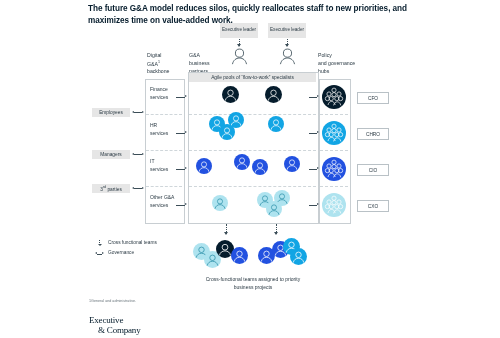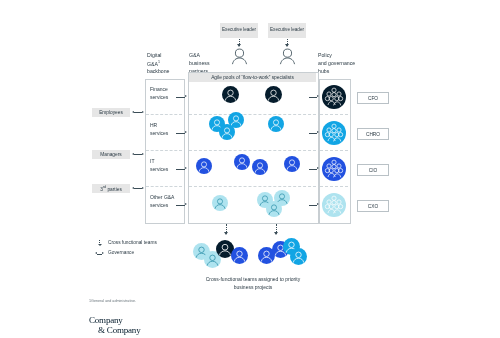--- a/index.html
+++ b/index.html
@@ -117,20 +117,21 @@
   .footnote{position:absolute;left:89px;top:299px;font-size:3.7px;color:#6b767d;}
   .logo{position:absolute;left:89px;top:316px;color:#051c2c;}
   .logo .l1{font-family:"Liberation Serif", serif;font-size:9px;font-weight:400;line-height:1;letter-spacing:-0.2px;}
   .logo .l2{font-family:"Liberation Serif", serif;font-size:9px;font-weight:400;line-height:1;letter-spacing:-0.2px;margin-left:9px;margin-top:1px;}
 </style>
 </head>
 <body>
 
 <div class="stage">
 
+  <div class="title">The future G&amp;A model reduces silos, quickly reallocates staff to new priorities, and maximizes time on value-added work.</div>
 
   <div class="exec-box" style="left:220px;top:23px;">
     <span>Executive leader</span>
   </div>
   <div class="exec-box" style="left:268px;top:23px;">
     <span>Executive leader</span>
   </div>
   <div class="vdot" style="left:239px;top:39px;height:7px;"></div>
   <div class="vdot" style="left:287px;top:39px;height:7px;"></div>
 
@@ -516,17 +517,17 @@
   <div class="legend-txt" style="left:108px;top:250px;">Governance</div>
 
   <div class="caption" style="left:163px;top:276px;">
     <span>Cross-functional teams assigned to priority</span><br>
     <span>business projects</span>
   </div>
 
   <div class="footnote">1General and administrative.</div>
 
   <div class="logo">
-    <div class="l1">Company</div>
+    <div class="l1">Executive</div>
     <div class="l2">&amp; Company</div>
   </div>
 
 </div>
 
 </body></html>

